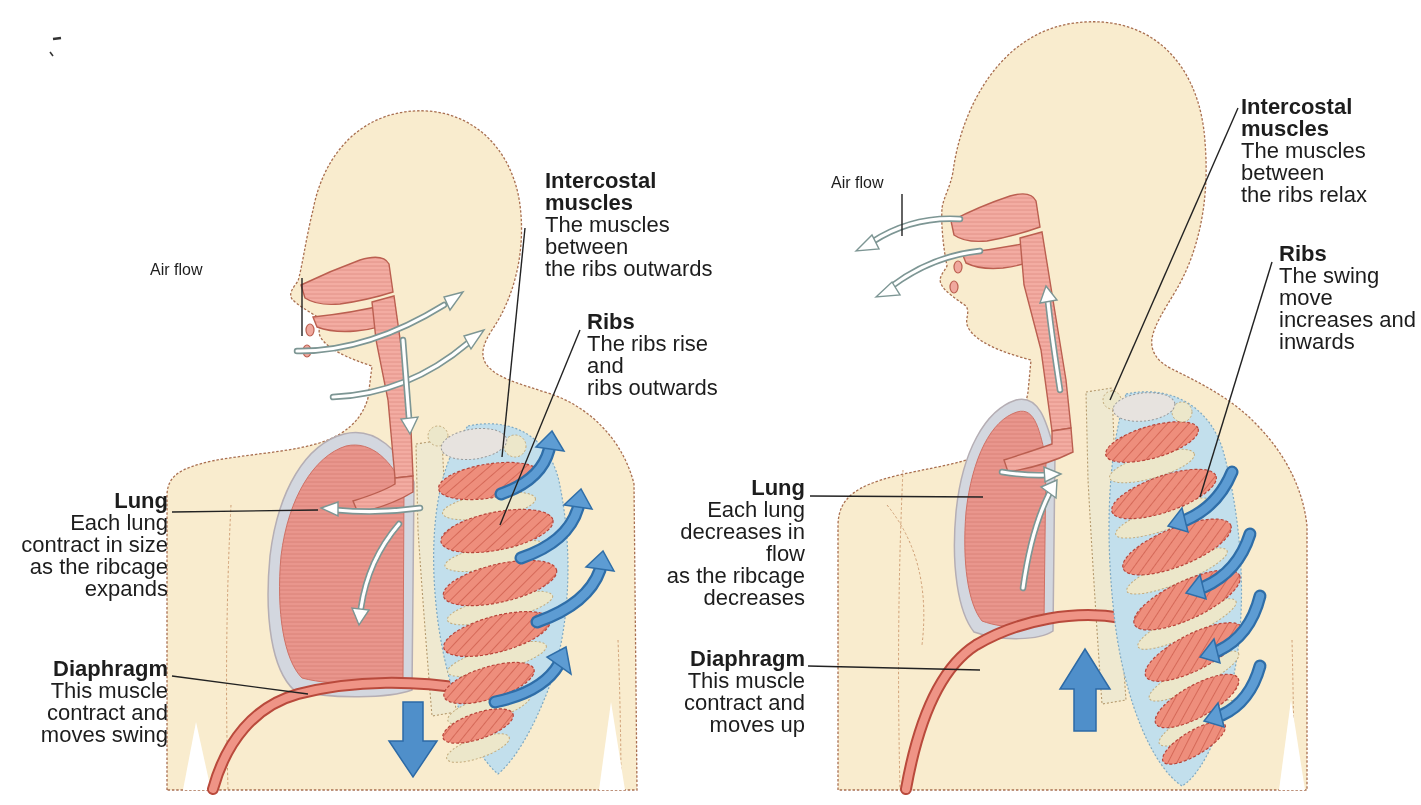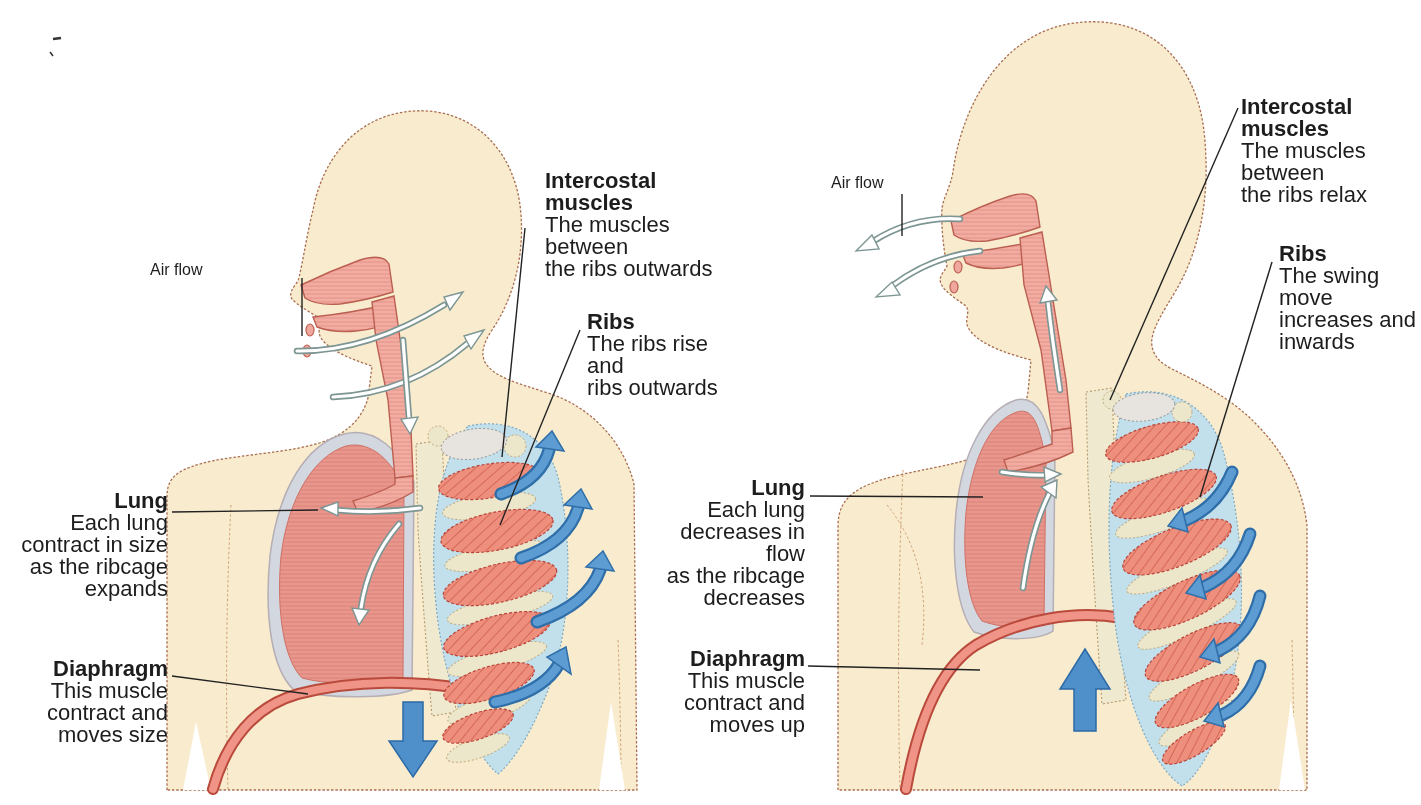--- a/index.html
+++ b/index.html
@@ -260,21 +260,21 @@
   <div>Each lung</div>
   <div>contract in size</div>
   <div>as the ribcage</div>
   <div>expands</div>
 </div>
 
 <div class="label ra" style="left:0px;top:658px;width:168px;">
   <div class="lt">Diaphragm</div>
   <div>This muscle</div>
   <div>contract and</div>
-  <div>moves size</div>
+  <div>moves swing</div>
 </div>
 
 <div class="airflow" style="left:831px;top:174px;">Air flow</div>
 
 <div class="label" style="left:1241px;top:96px;width:178px;">
   <div class="lt">Intercostal muscles</div>
   <div>The muscles between</div>
   <div>the ribs relax</div>
 </div>
 

